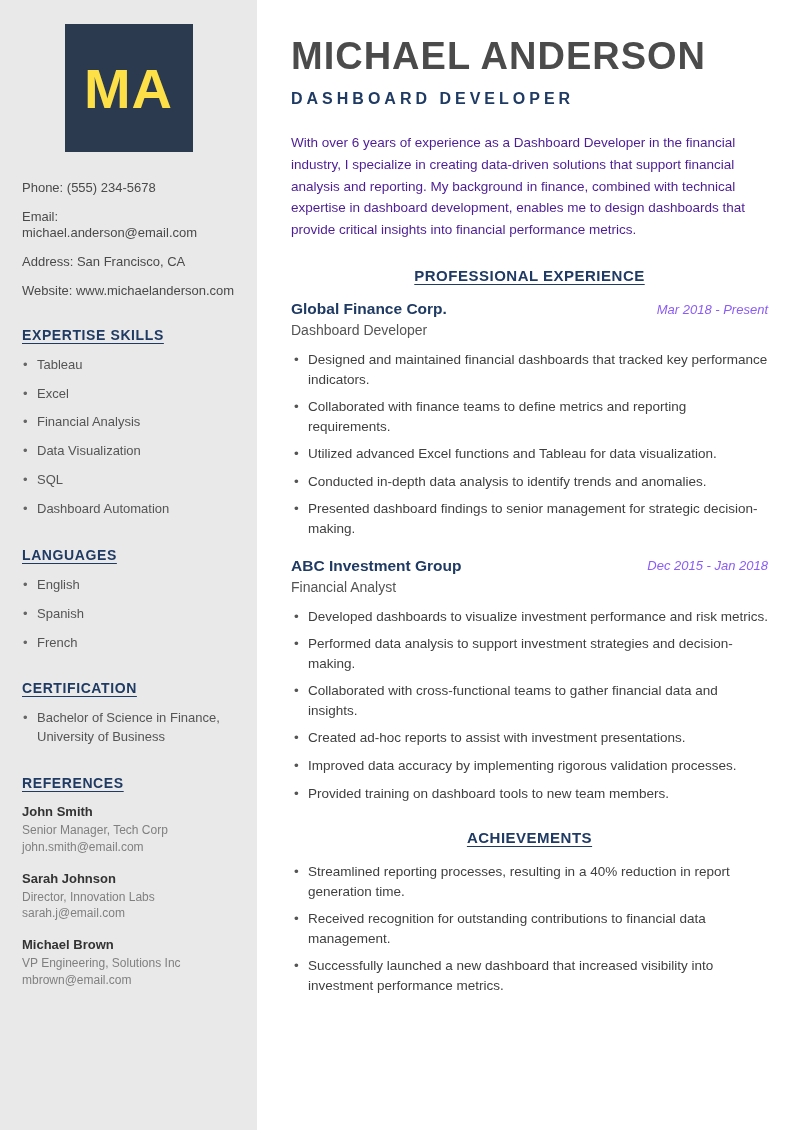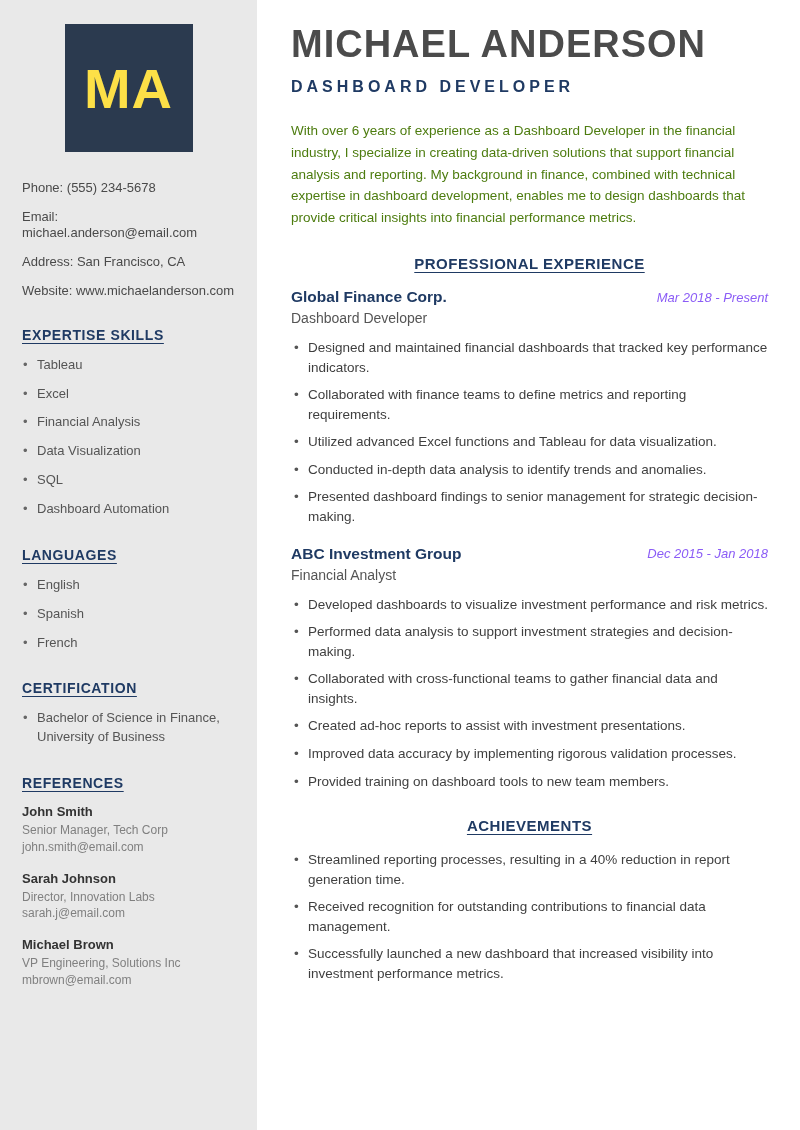--- a/index.html
+++ b/index.html
@@ -44,28 +44,28 @@
   }
   .side-list li::before { content: "•"; position: absolute; left: 1px; color: #666; }
   .ref-person { margin-bottom: 15px; }
   .ref-name { font-size: 13px; font-weight: bold; color: #333; margin-bottom: 3px; }
   .ref-title, .ref-email { font-size: 12px; color: #808080; line-height: 1.4; }
 
   
   .main { flex: 1; padding: 24px 32px 0 34px; }
   .name {
     font-size: 38px; font-weight: bold; color: #4b4b4b;
-    letter-spacing: 1px; line-height: 1.1;
+    letter-spacing: 1px; line-height: 1.1; margin-top: 12px;
   }
   .role {
     color: #1f3a63; font-size: 16px; font-weight: bold;
     letter-spacing: 4px; margin: 12px 0 24px 0;
   }
   .summary {
-    font-size: 13.5px; color: #4d7c0f; line-height: 1.62; margin-bottom: 26px;
+    font-size: 13.5px; color: #4c1d95; line-height: 1.62; margin-bottom: 26px;
   }
   .main-heading {
     color: #1f3a63; font-size: 15px; font-weight: bold;
     letter-spacing: 0.5px; text-decoration: underline; text-underline-offset: 3px;
     margin-bottom: 16px;
     text-align: center;
   }
   .job { margin-bottom: 18px; }
   .job-header { display: flex; justify-content: space-between; align-items: center; }
   .company { color: #1f3a63; font-weight: bold; font-size: 15.5px; }

